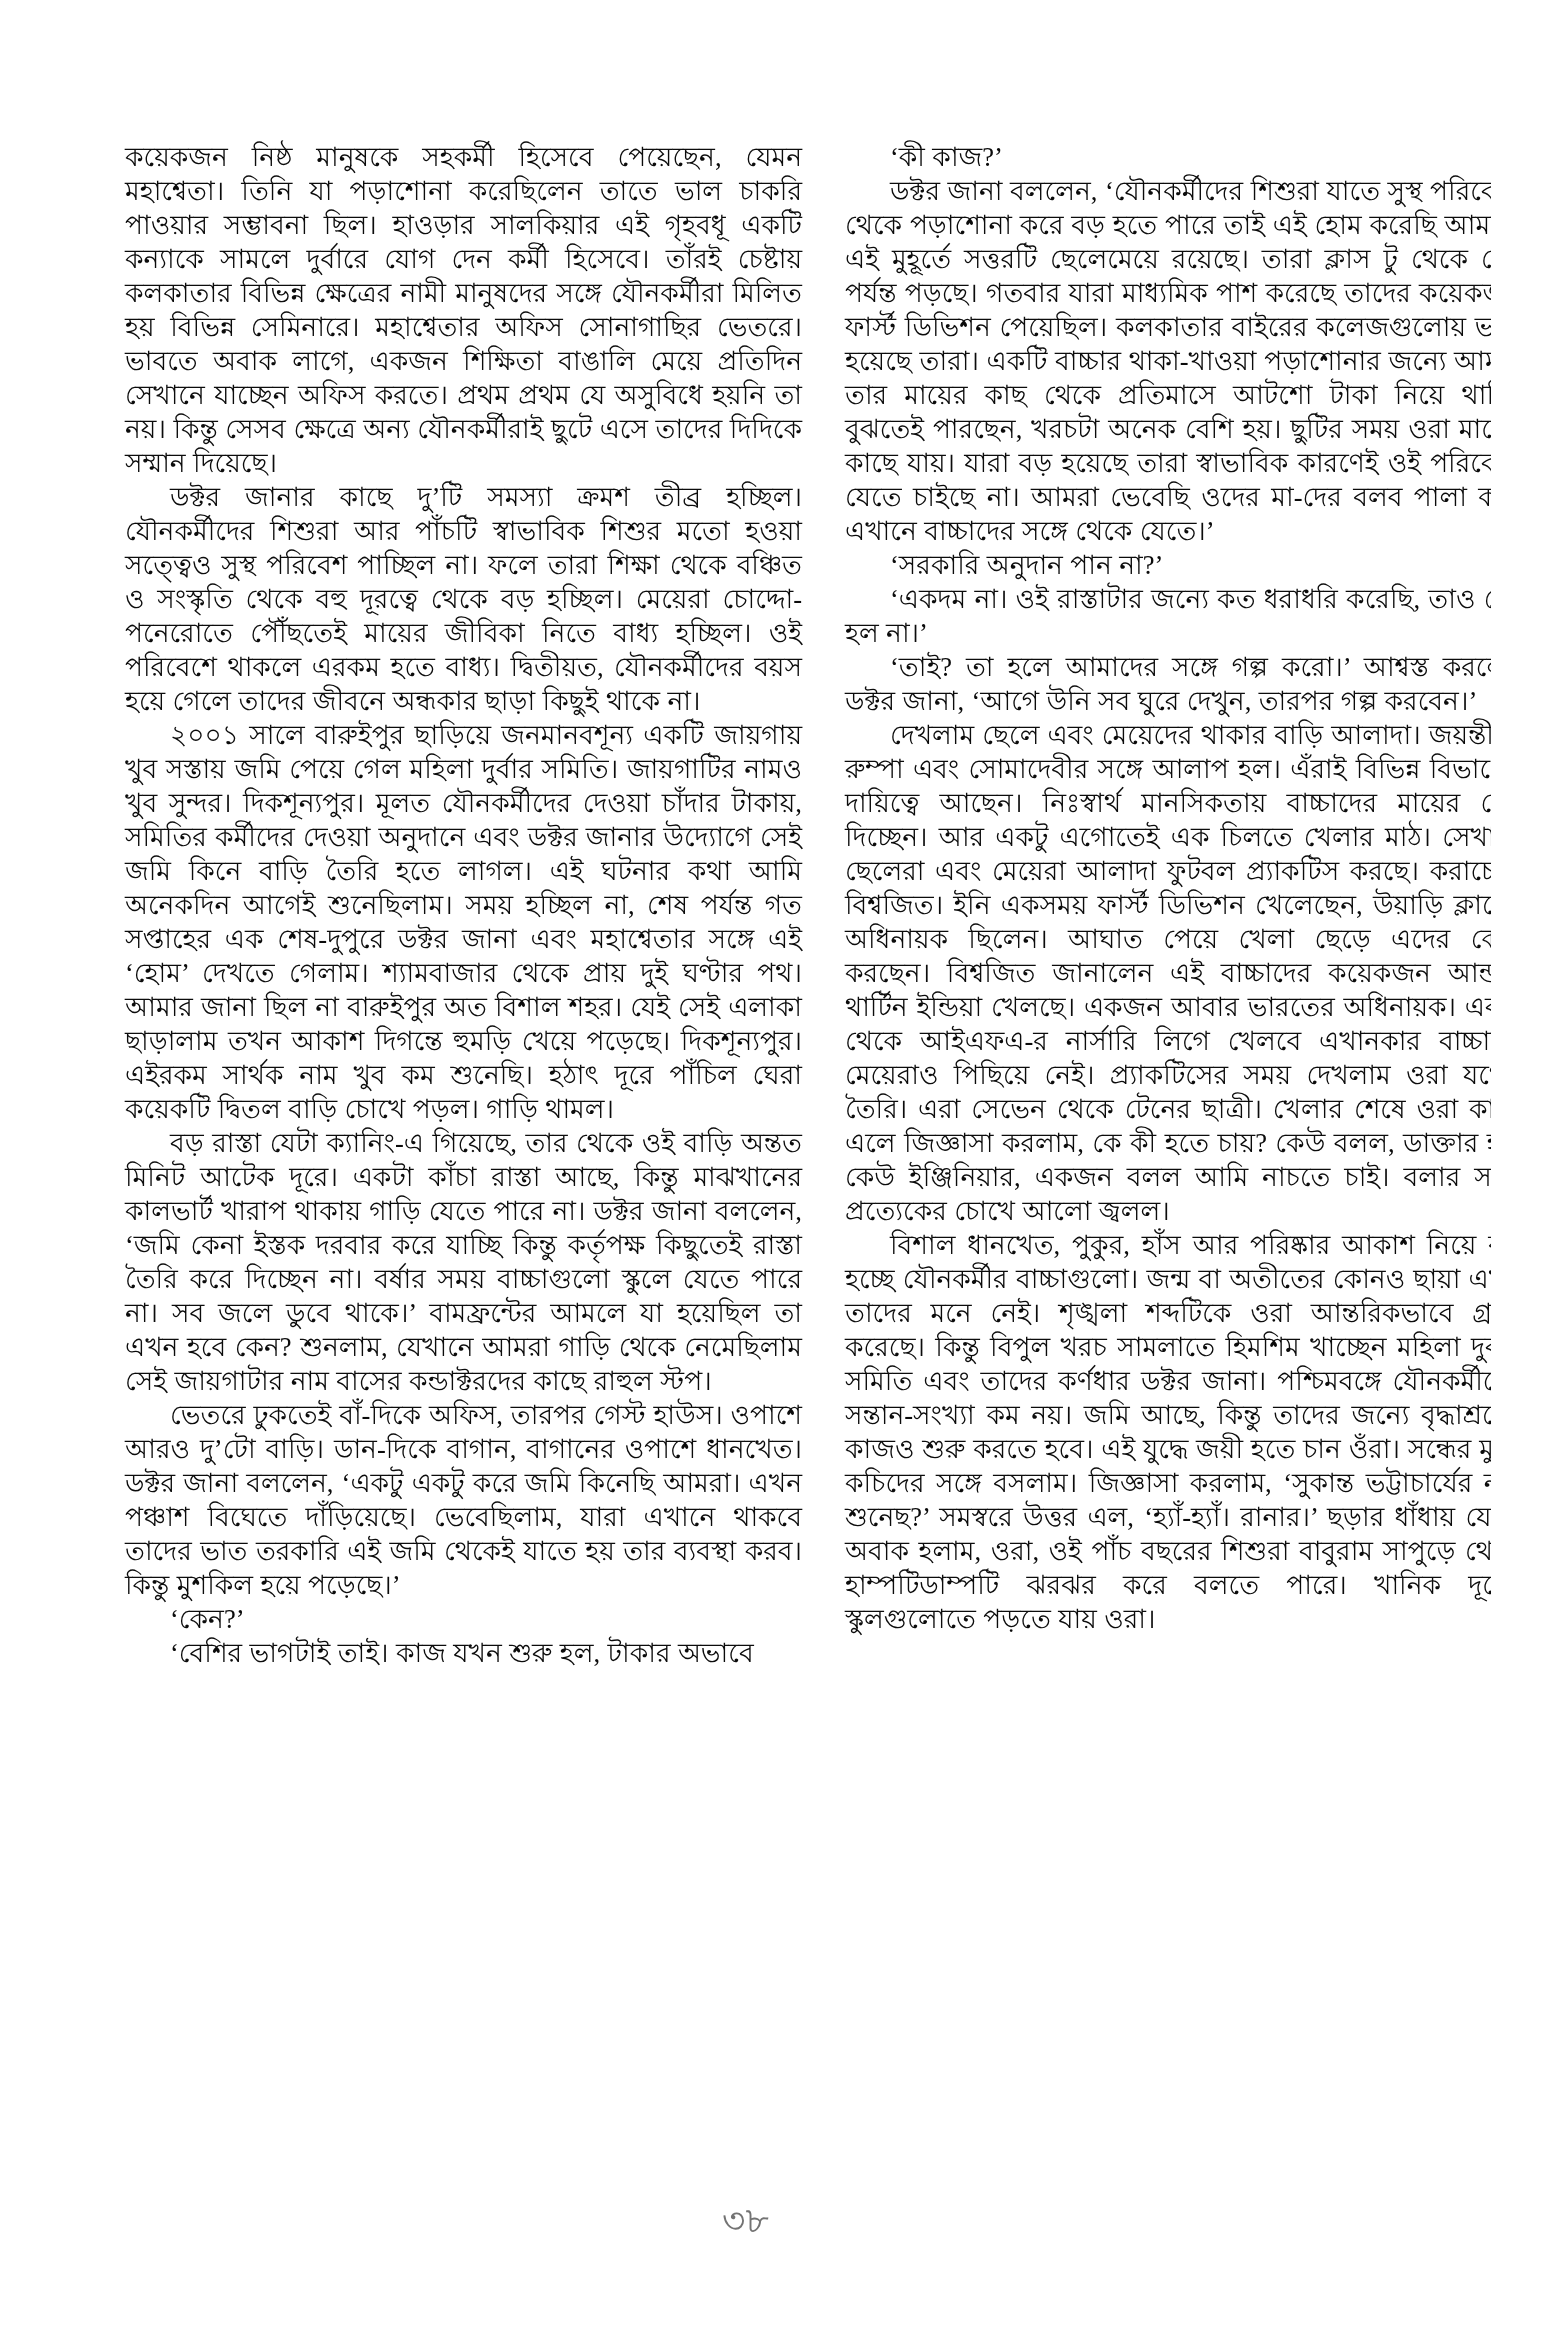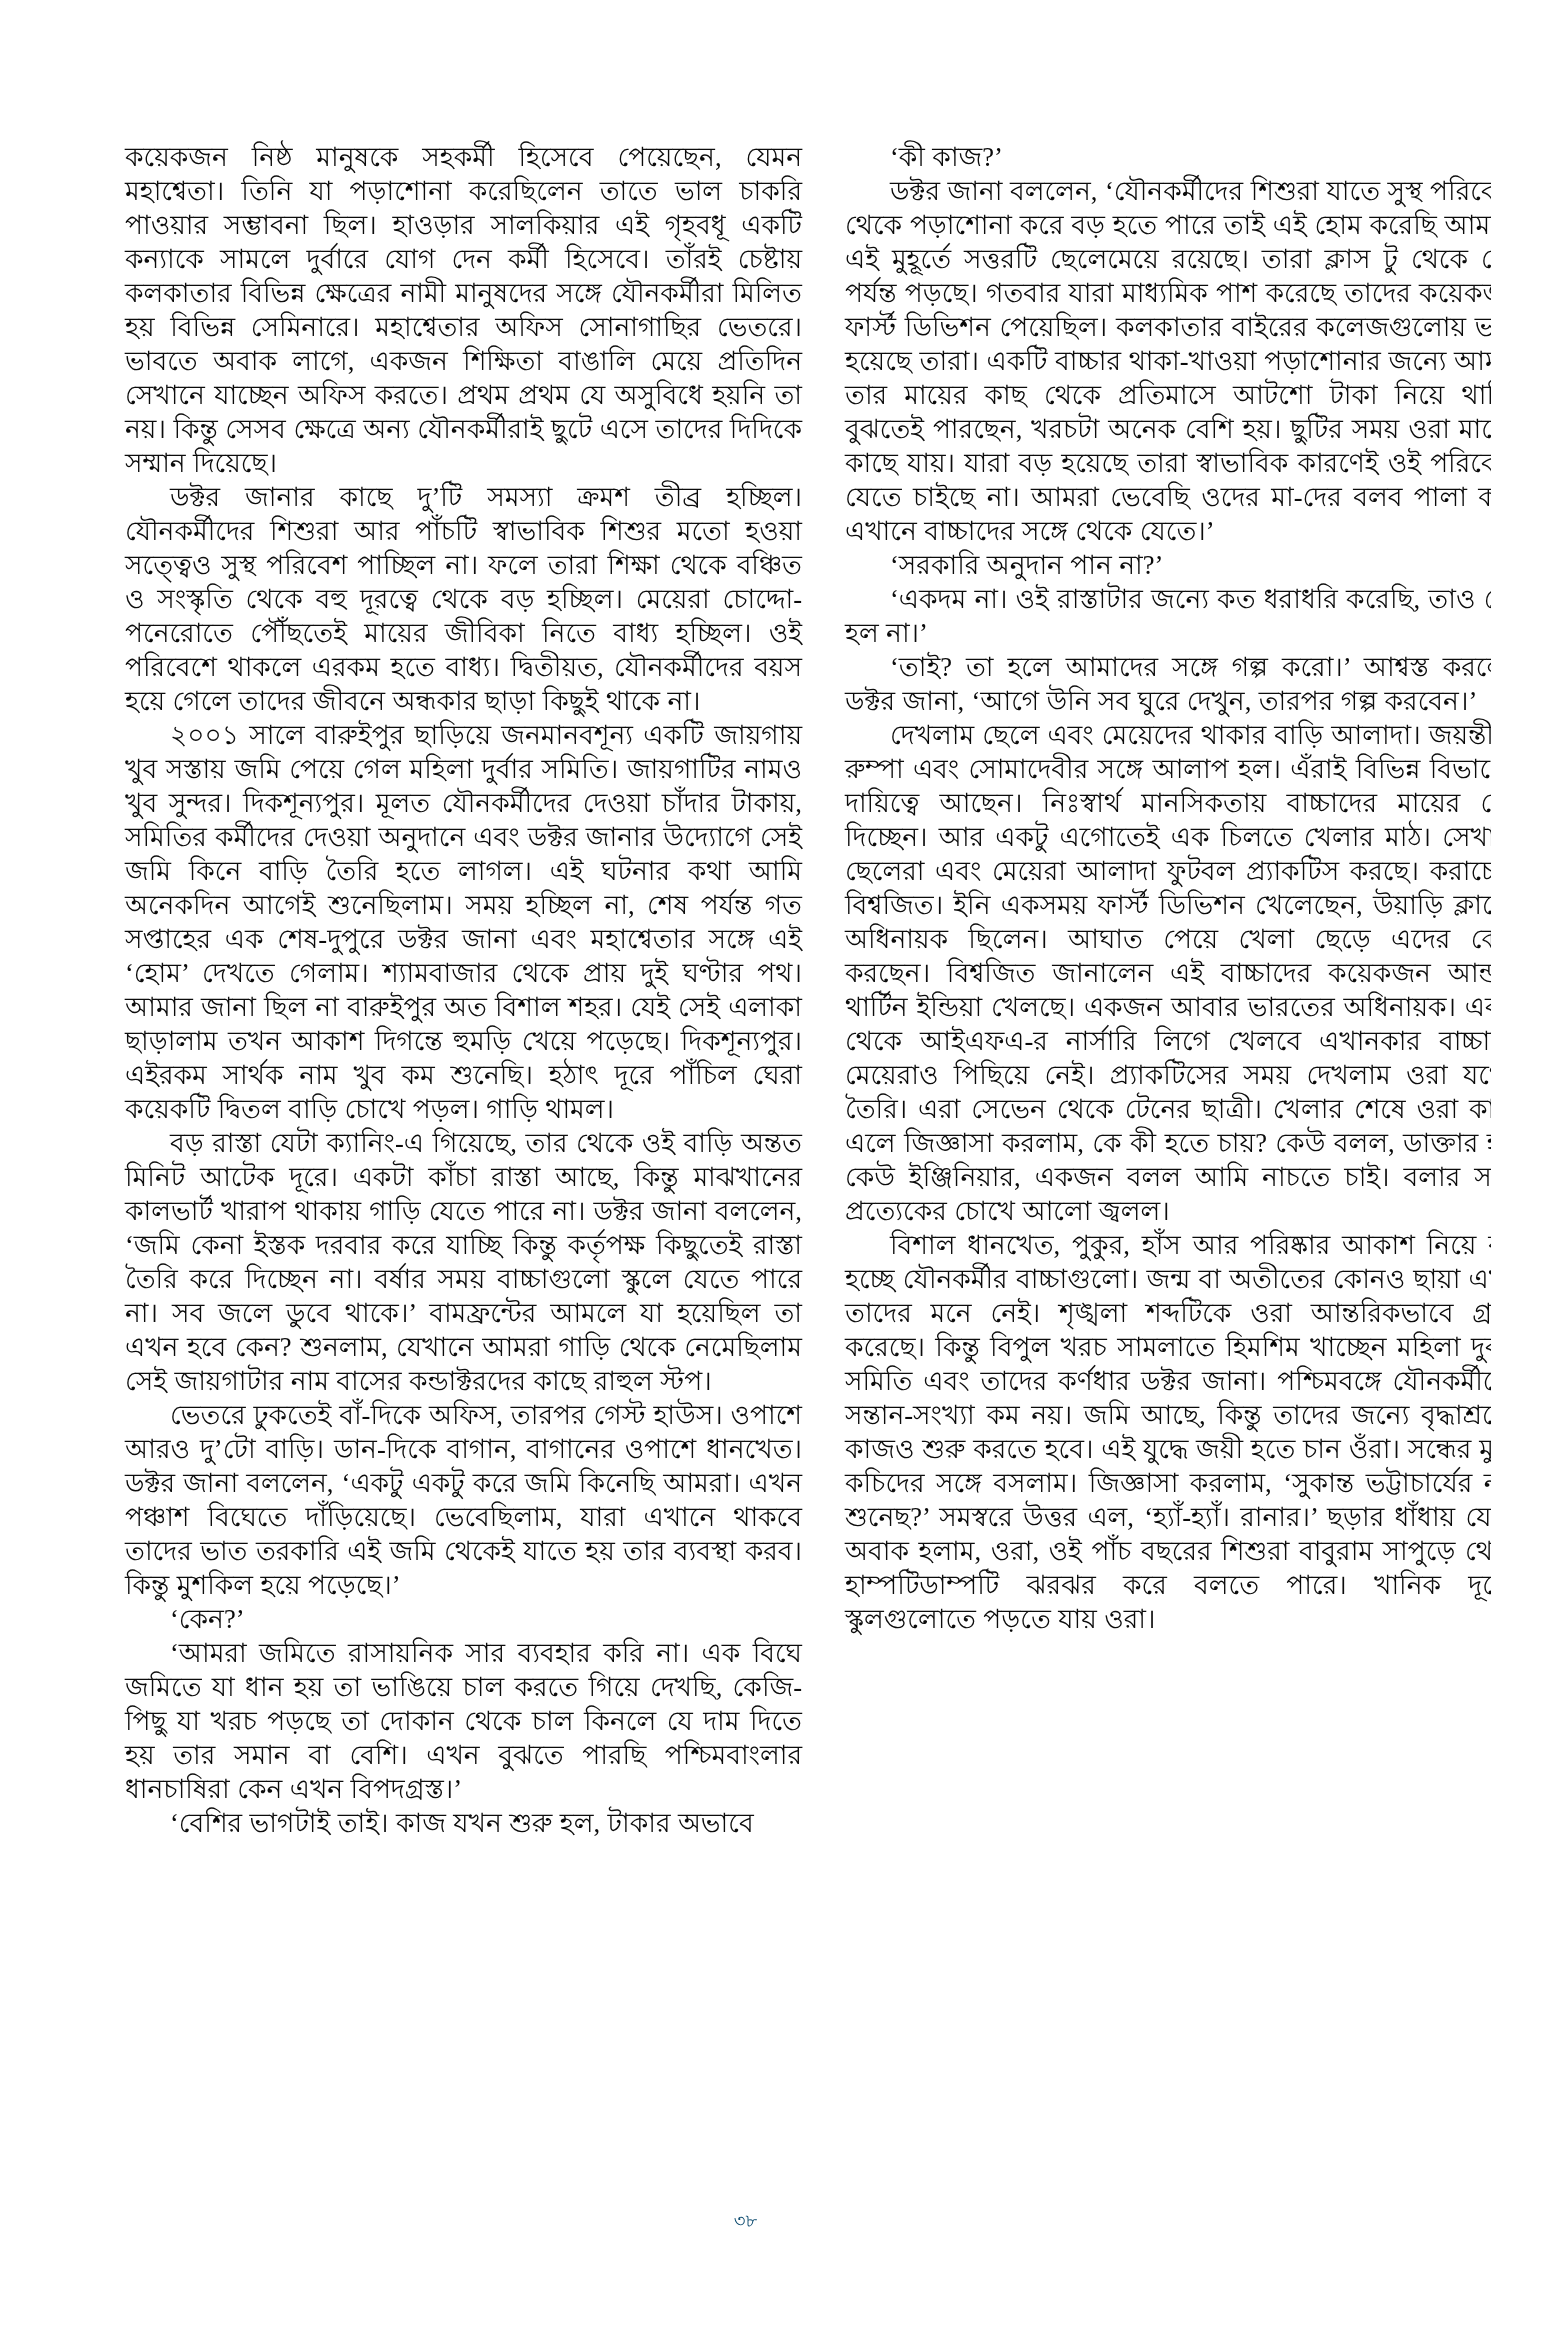--- a/index.html
+++ b/index.html
@@ -36,38 +36,37 @@
   }
   .column p.para.indent {
     text-indent: 45px;
   }
   .page-number {
     position: absolute;
     top: 2204px;
     left: 0;
     width: 100%;
     text-align: center;
-    font-size: 18px;
+    font-size: 36px;
     line-height: 34px;
-    color: #0c4a6e;
+    color: #737373;
   }
 </style>
 </head>
 <body>
 
 <div class="page">
   <div class="columns">
     <div class="column">
         <p class="para">কয়েকজন নিষ্ঠ মানুষকে সহকর্মী হিসেবে পেয়েছেন, যেমন মহাশ্বেতা। তিনি যা পড়াশোনা করেছিলেন তাতে ভাল চাকরি পাওয়ার সম্ভাবনা ছিল। হাওড়ার সালকিয়ার এই গৃহবধূ একটি কন্যাকে সামলে দুর্বারে যোগ দেন কর্মী হিসেবে। তাঁরই চেষ্টায় কলকাতার বিভিন্ন ক্ষেত্রের নামী মানুষদের সঙ্গে যৌনকর্মীরা মিলিত হয় বিভিন্ন সেমিনারে। মহাশ্বেতার অফিস সোনাগাছির ভেতরে। ভাবতে অবাক লাগে, একজন শিক্ষিতা বাঙালি মেয়ে প্রতিদিন সেখানে যাচ্ছেন অফিস করতে। প্রথম প্রথম যে অসুবিধে হয়নি তা নয়। কিন্তু সেসব ক্ষেত্রে অন্য যৌনকর্মীরাই ছুটে এসে তাদের দিদিকে সম্মান দিয়েছে।</p>
         <p class="para indent">ডক্টর জানার কাছে দু’টি সমস্যা ক্রমশ তীব্র হচ্ছিল। যৌনকর্মীদের শিশুরা আর পাঁচটি স্বাভাবিক শিশুর মতো হওয়া সত্ত্বেও সুস্থ পরিবেশ পাচ্ছিল না। ফলে তারা শিক্ষা থেকে বঞ্চিত ও সংস্কৃতি থেকে বহু দূরত্বে থেকে বড় হচ্ছিল। মেয়েরা চোদ্দো-পনেরোতে পৌঁছতেই মায়ের জীবিকা নিতে বাধ্য হচ্ছিল। ওই পরিবেশে থাকলে এরকম হতে বাধ্য। দ্বিতীয়ত, যৌনকর্মীদের বয়স হয়ে গেলে তাদের জীবনে অন্ধকার ছাড়া কিছুই থাকে না।</p>
         <p class="para indent">২০০১ সালে বারুইপুর ছাড়িয়ে জনমানবশূন্য একটি জায়গায় খুব সস্তায় জমি পেয়ে গেল মহিলা দুর্বার সমিতি। জায়গাটির নামও খুব সুন্দর। দিকশূন্যপুর। মূলত যৌনকর্মীদের দেওয়া চাঁদার টাকায়, সমিতির কর্মীদের দেওয়া অনুদানে এবং ডক্টর জানার উদ্যোগে সেই জমি কিনে বাড়ি তৈরি হতে লাগল। এই ঘটনার কথা আমি অনেকদিন আগেই শুনেছিলাম। সময় হচ্ছিল না, শেষ পর্যন্ত গত সপ্তাহের এক শেষ-দুপুরে ডক্টর জানা এবং মহাশ্বেতার সঙ্গে এই ‘হোম’ দেখতে গেলাম। শ্যামবাজার থেকে প্রায় দুই ঘণ্টার পথ। আমার জানা ছিল না বারুইপুর অত বিশাল শহর। যেই সেই এলাকা ছাড়ালাম তখন আকাশ দিগন্তে হুমড়ি খেয়ে পড়েছে। দিকশূন্যপুর। এইরকম সার্থক নাম খুব কম শুনেছি। হঠাৎ দূরে পাঁচিল ঘেরা কয়েকটি দ্বিতল বাড়ি চোখে পড়ল। গাড়ি থামল।</p>
         <p class="para indent">বড় রাস্তা যেটা ক্যানিং-এ গিয়েছে, তার থেকে ওই বাড়ি অন্তত মিনিট আটেক দূরে। একটা কাঁচা রাস্তা আছে, কিন্তু মাঝখানের কালভার্ট খারাপ থাকায় গাড়ি যেতে পারে না। ডক্টর জানা বললেন, ‘জমি কেনা ইস্তক দরবার করে যাচ্ছি কিন্তু কর্তৃপক্ষ কিছুতেই রাস্তা তৈরি করে দিচ্ছেন না। বর্ষার সময় বাচ্চাগুলো স্কুলে যেতে পারে না। সব জলে ডুবে থাকে।’ বামফ্রন্টের আমলে যা হয়েছিল তা এখন হবে কেন? শুনলাম, যেখানে আমরা গাড়ি থেকে নেমেছিলাম সেই জায়গাটার নাম বাসের কন্ডাক্টরদের কাছে রাহুল স্টপ।</p>
         <p class="para indent">ভেতরে ঢুকতেই বাঁ-দিকে অফিস, তারপর গেস্ট হাউস। ওপাশে আরও দু’টো বাড়ি। ডান-দিকে বাগান, বাগানের ওপাশে ধানখেত। ডক্টর জানা বললেন, ‘একটু একটু করে জমি কিনেছি আমরা। এখন পঞ্চাশ বিঘেতে দাঁড়িয়েছে। ভেবেছিলাম, যারা এখানে থাকবে তাদের ভাত তরকারি এই জমি থেকেই যাতে হয় তার ব্যবস্থা করব। কিন্তু মুশকিল হয়ে পড়েছে।’</p>
         <p class="para indent">‘কেন?’</p>
-        <p class="para indent">‘আমরা জমিতে রাসায়নিক সার ব্যবহার করি না। এক বিঘে জমিতে যা ধান হয় তা ভাঙিয়ে চাল করতে গিয়ে দেখছি, কেজি-পিছু যা খরচ পড়ছে তা দোকান থেকে চাল কিনলে যে দাম দিতে হয় তার সমান বা বেশি। এখন বুঝতে পারছি পশ্চিমবাংলার ধানচাষিরা কেন এখন বিপদগ্রস্ত।’</p>
         <p class="para indent">‘বেশির ভাগটাই তাই। কাজ যখন শুরু হল, টাকার অভাবে</p>
       </div>
     <div class="column">
         <p class="para indent">‘কী কাজ?’</p>
         <p class="para indent">ডক্টর জানা বললেন, ‘যৌনকর্মীদের শিশুরা যাতে সুস্থ পরিবেশে থেকে পড়াশোনা করে বড় হতে পারে তাই এই হোম করেছি আমরা। এই মুহূর্তে সত্তরটি ছেলেমেয়ে রয়েছে। তারা ক্লাস টু থেকে টেন পর্যন্ত পড়ছে। গতবার যারা মাধ্যমিক পাশ করেছে তাদের কয়েকজন ফার্স্ট ডিভিশন পেয়েছিল। কলকাতার বাইরের কলেজগুলোয় ভর্তি হয়েছে তারা। একটি বাচ্চার থাকা-খাওয়া পড়াশোনার জন্যে আমরা তার মায়ের কাছ থেকে প্রতিমাসে আটশো টাকা নিয়ে থাকি। বুঝতেই পারছেন, খরচটা অনেক বেশি হয়। ছুটির সময় ওরা মায়ের কাছে যায়। যারা বড় হয়েছে তারা স্বাভাবিক কারণেই ওই পরিবেশে যেতে চাইছে না। আমরা ভেবেছি ওদের মা-দের বলব পালা করে এখানে বাচ্চাদের সঙ্গে থেকে যেতে।’</p>
         <p class="para indent">‘সরকারি অনুদান পান না?’</p>
         <p class="para indent">‘একদম না। ওই রাস্তাটার জন্যে কত ধরাধরি করেছি, তাও তো হল না।’</p>
         <p class="para indent">‘তাই? তা হলে আমাদের সঙ্গে গল্প করো।’ আশ্বস্ত করলেন ডক্টর জানা, ‘আগে উনি সব ঘুরে দেখুন, তারপর গল্প করবেন।’</p>
         <p class="para indent">দেখলাম ছেলে এবং মেয়েদের থাকার বাড়ি আলাদা। জয়ন্তীদি, রুম্পা এবং সোমাদেবীর সঙ্গে আলাপ হল। এঁরাই বিভিন্ন বিভাগের দায়িত্বে আছেন। নিঃস্বার্থ মানসিকতায় বাচ্চাদের মায়ের স্নেহ দিচ্ছেন। আর একটু এগোতেই এক চিলতে খেলার মাঠ। সেখানে ছেলেরা এবং মেয়েরা আলাদা ফুটবল প্র্যাকটিস করছে। করাচ্ছেন বিশ্বজিত। ইনি একসময় ফার্স্ট ডিভিশন খেলেছেন, উয়াড়ি ক্লাবের অধিনায়ক ছিলেন। আঘাত পেয়ে খেলা ছেড়ে এদের কোচ করছেন। বিশ্বজিত জানালেন এই বাচ্চাদের কয়েকজন আন্ডার থার্টিন ইন্ডিয়া খেলছে। একজন আবার ভারতের অধিনায়ক। এবার থেকে আইএফএ-র নার্সারি লিগে খেলবে এখানকার বাচ্চারা। মেয়েরাও পিছিয়ে নেই। প্র্যাকটিসের সময় দেখলাম ওরা যথেষ্ট তৈরি। এরা সেভেন থেকে টেনের ছাত্রী। খেলার শেষে ওরা কাছে এলে জিজ্ঞাসা করলাম, কে কী হতে চায়? কেউ বলল, ডাক্তার হব, কেউ ইঞ্জিনিয়ার, একজন বলল আমি নাচতে চাই। বলার সময় প্রত্যেকের চোখে আলো জ্বলল।</p>
         <p class="para indent">বিশাল ধানখেত, পুকুর, হাঁস আর পরিষ্কার আকাশ নিয়ে বড় হচ্ছে যৌনকর্মীর বাচ্চাগুলো। জন্ম বা অতীতের কোনও ছায়া এখন তাদের মনে নেই। শৃঙ্খলা শব্দটিকে ওরা আন্তরিকভাবে গ্রহণ করেছে। কিন্তু বিপুল খরচ সামলাতে হিমশিম খাচ্ছেন মহিলা দুর্বার সমিতি এবং তাদের কর্ণধার ডক্টর জানা। পশ্চিমবঙ্গে যৌনকর্মীদের সন্তান-সংখ্যা কম নয়। জমি আছে, কিন্তু তাদের জন্যে বৃদ্ধাশ্রমের কাজও শুরু করতে হবে। এই যুদ্ধে জয়ী হতে চান ওঁরা। সন্ধের মুখে কচিদের সঙ্গে বসলাম। জিজ্ঞাসা করলাম, ‘সুকান্ত ভট্টাচার্যের নাম শুনেছ?’ সমস্বরে উত্তর এল, ‘হ্যাঁ-হ্যাঁ। রানার।’ ছড়ার ধাঁধায় যেতে অবাক হলাম, ওরা, ওই পাঁচ বছরের শিশুরা বাবুরাম সাপুড়ে থেকে হাম্পটিডাম্পটি ঝরঝর করে বলতে পারে। খানিক দূরের স্কুলগুলোতে পড়তে যায় ওরা।</p>

